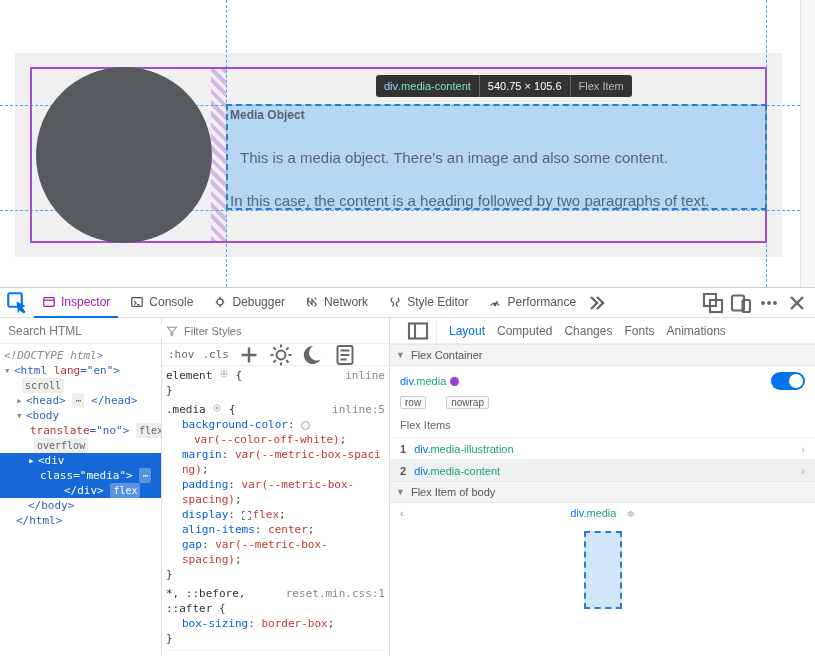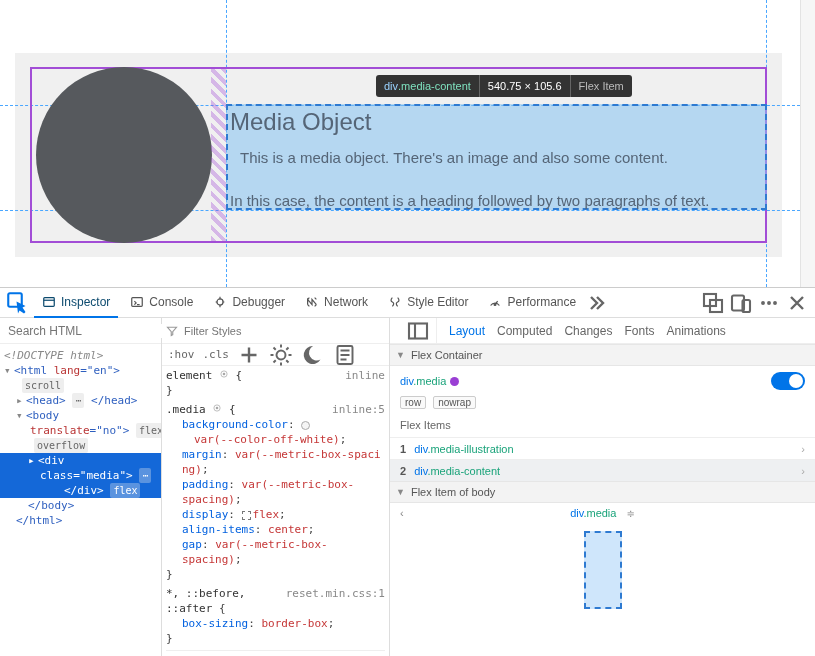--- a/index.html
+++ b/index.html
@@ -9,35 +9,35 @@
   .preview-inner { position: absolute; left: 0; top: 0; width: 800px; height: 287px; }
   .guide-h { position: absolute; left: 0; right: 0; border-top: 1px dashed #4aa7ff; }
   .guide-v { position: absolute; top: 0; bottom: 0; border-left: 1px dashed #4aa7ff; }
   .media-box { position: absolute; left: 15px; top: 53px; width: 767px; height: 204px; background: #f0f0f0; }
   .media-purple { position: absolute; left: 30px; top: 67px; width: 737px; height: 176px; border: 2px solid #a24dd6; }
   .hatch { background: repeating-linear-gradient(45deg, rgba(162,77,214,.35) 0 4px, transparent 4px 8px); }
   .gap-hatch { position: absolute; }
   .overlay { position: absolute; background: rgba(133,194,242,.55); border: 2px dashed #2e7ad1; }
   .circle { position: absolute; border-radius: 50%; background: #56595d; }
   .media-text { position: absolute; color: #556577; }
-  .media-title { font-size: 24px; font-weight: normal; }
+  .media-title { font-size: 12px; font-weight: bold; }
   .media-p { font-size: 15px; }
   .tip { position: absolute; display: flex; align-items: center; background: #333; color: #fff; border-radius: 3px; font-size: 11px; height: 22px; }
   .tip::after { content:""; position:absolute; bottom:-5px; left:90px; border:5px solid transparent; border-top-color:#333; }
   .tip .seg { padding: 0 8px; display: flex; align-items: center; height:100%; }
   .tip .sep { border-left: 1px solid #666; }
   .tip .tag { color:#9ad2ff; }
   .tip .cls { color:#7fe3c0; }
   .scroll-vert { position:absolute; right:0; top:0; width:15px; height:287px; background:#f6f6f6; border-left:1px solid #e3e3e3; }
   
   .devtools { flex:1; display:flex; flex-direction:column; border-top:1px solid #ccc; }
   .toolbar { display:flex; align-items:center; height:30px; border-bottom:1px solid #ddd; padding:0 6px; gap:4px; }
   .toolbar-spacer { flex:1; }
   .tab-btn { display:flex; align-items:center; gap:5px; padding:0 8px; height:30px; color:#555; cursor:pointer; border-bottom:2px solid transparent; }
-  .tab-btn.active { color:#0c4a6e; border-bottom-color:#0074e8; }
+  .tab-btn.active { color:#a21caf; border-bottom-color:#0074e8; }
   .tab-btn svg { width:14px; height:14px; }
   .icon-btn { width:24px; height:24px; display:flex; align-items:center; justify-content:center; border-radius:2px; cursor:pointer; color:#666; }
   .icon-btn.active { color:#0074e8; }
   .panels { flex:1; display:flex; min-height:0; }
   
   .dom-panel { width:162px; border-right:1px solid #ddd; display:flex; flex-direction:column; }
   .dom-search { display:flex; align-items:center; height:26px; border-bottom:1px solid #eee; padding:0 4px; gap:4px; }
   .dom-search input { flex:1; border:none; outline:none; font-size:12px; color:#777; }
   .dom-tree { flex:1; overflow:hidden; font-family: Menlo, Consolas, monospace; font-size:11px; line-height:15px; padding:4px 0; }
   .dom-line { white-space:nowrap; padding:0 4px; }
@@ -70,21 +70,21 @@
   .side-tab.active { color:#0074e8; }
   .layout-body { flex:1; overflow:hidden; font-size:11px; color:#555; }
   .acc-header { display:flex; align-items:center; height:22px; background:#f3f3f3; border-top:1px solid #e6e6e6; border-bottom:1px solid #e6e6e6; padding:0 6px; gap:6px; }
   .acc-header .caret { font-size:9px; color:#888; }
   .acc-content { padding:6px 10px; }
   .sel-pill { color:#0074e8; }
   .sel-cls { color:#1aa37a; }
   .toggle { width:34px; height:18px; background:#0074e8; border-radius:10px; position:relative; }
   .toggle::after { content:""; position:absolute; right:2px; top:2px; width:14px; height:14px; background:#fff; border-radius:50%; }
   .dot-purple { display:inline-block; width:9px; height:9px; border-radius:50%; background:#9a3fd4; margin-left:4px; vertical-align:middle; }
-  .chip { display:inline-block; border:1px solid #ccc; border-radius:2px; background:#fafafa; padding:0 4px; font-size:10px; margin-right:4px; }
+  .chip { display:inline-block; border:1px solid #ccc; border-radius:2px; background:#fafafa; padding:0 4px; font-size:10px; margin-right:17px; }
   .flex-item-row { display:flex; align-items:center; height:22px; padding:0 10px; gap:8px; border-top:1px solid #eee; }
   .flex-item-row.sel { background:#eef0f2; }
   .flex-item-row .chev { margin-left:auto; color:#aaa; }
   .fi-nav { display:flex; align-items:center; padding:4px 10px; gap:8px; justify-content:center; position:relative; }
   .fi-nav .back { position:absolute; left:10px; color:#888; cursor:pointer; }
   .fi-nav .upd { font-size:10px; color:#888; margin-left:2px; }
   .fi-preview { display:flex; justify-content:center; padding:8px 0 2px; }
   .fi-box { border:2px dashed #2e7ad1; background:#cfe6fb; }
   .srch-ico { width:12px; height:12px; }
   .layout-side-icons { display:flex; gap:6px; padding:0 6px; border-right:1px solid #eee; align-items:center; height:100%;}

